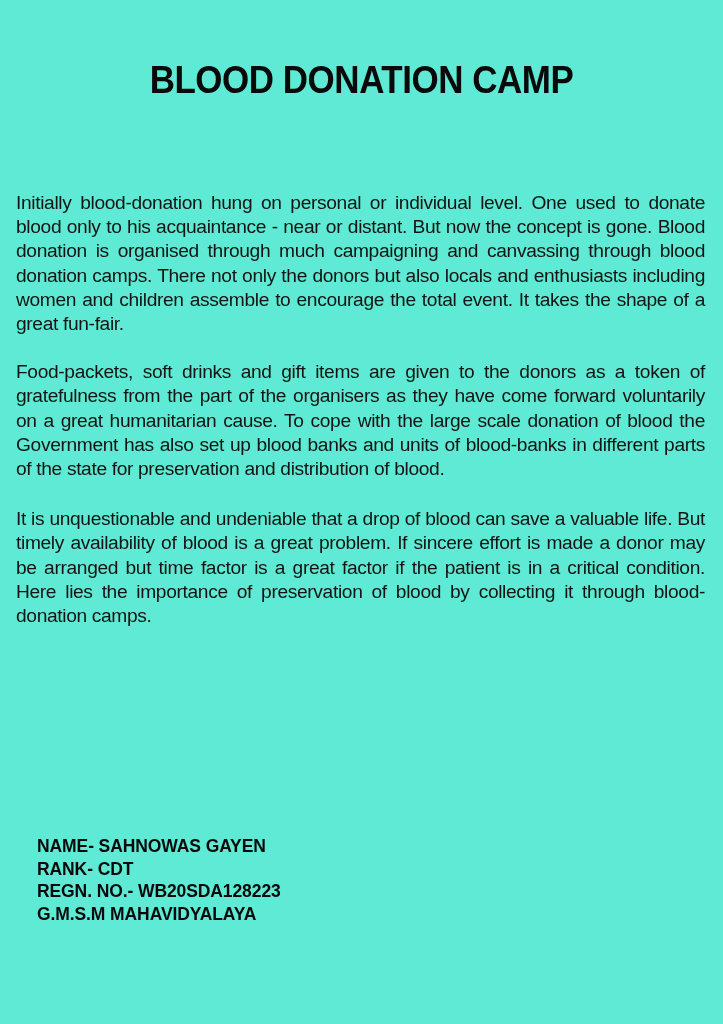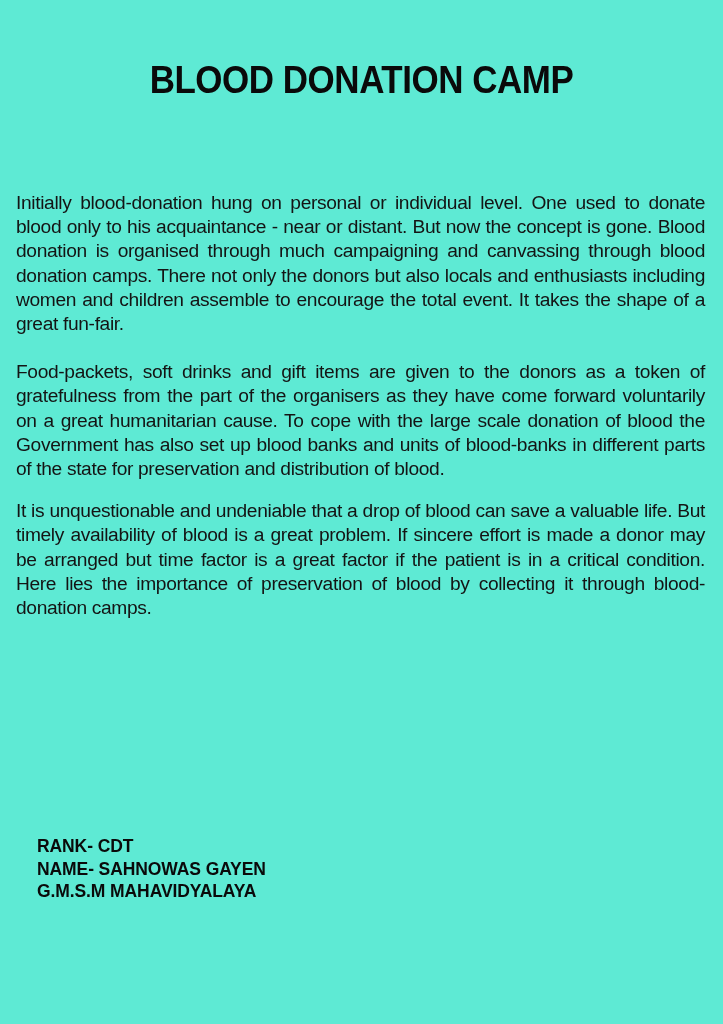--- a/index.html
+++ b/index.html
@@ -48,21 +48,21 @@
     .para {
       margin: 0 0 21px 0;
       font-size: 19.2px;
       line-height: 24.2px;
       text-align: justify;
       color: #141414;
       letter-spacing: -0.35px;
     }
     .para.p1 { margin-bottom: 23px; }
     .para.p2 { margin-bottom: 24px; margin-top: 44px; }
-    .para.p3 { margin-bottom: 18px; }
+    .para.p3 { margin-bottom: 26px; }
     .signature {
       position: absolute;
       left: 37px;
       top: 835px;
       width: 400px;
     }
     .sig-line {
       font-weight: bold;
       font-size: 17.5px;
       line-height: 22.5px;
@@ -78,18 +78,19 @@
 
   <h1 class="title">BLOOD DONATION CAMP</h1>
 
   <div class="body-text">
     <p class="para p2">Initially blood-donation hung on personal or individual level. One used to donate blood only to his acquaintance - near or distant. But now the concept is gone. Blood donation is organised through much campaigning and canvassing through blood donation camps. There not only the donors but also locals and enthusiasts including women and children assemble to encourage the total event. It takes the shape of a great fun-fair.</p>
     <p class="para p3">Food-packets, soft drinks and gift items are given to the donors as a token of gratefulness from the part of the organisers as they have come forward voluntarily on a great humanitarian cause. To cope with the large scale donation of blood the Government has also set up blood banks and units of blood-banks in different parts of the state for preservation and distribution of blood.</p>
     <p class="para p4">It is unquestionable and undeniable that a drop of blood can save a valuable life. But timely availability of blood is a great problem. If sincere effort is made a donor may be arranged but time factor is a great factor if the patient is in a critical condition. Here lies the importance of preservation of blood by collecting it through blood-donation camps.</p>
   </div>
 
   <div class="signature">
+    <div class="sig-line">NAME- SAHNOWAS GAYEN</div>
     <div class="sig-line">RANK- CDT</div>
-    <div class="sig-line">NAME- SAHNOWAS GAYEN</div>
+    <div class="sig-line">REGN. NO.- WB20SDA128223</div>
     <div class="sig-line">G.M.S.M MAHAVIDYALAYA</div>
   </div>
 
 </div>
 
 </body></html>

